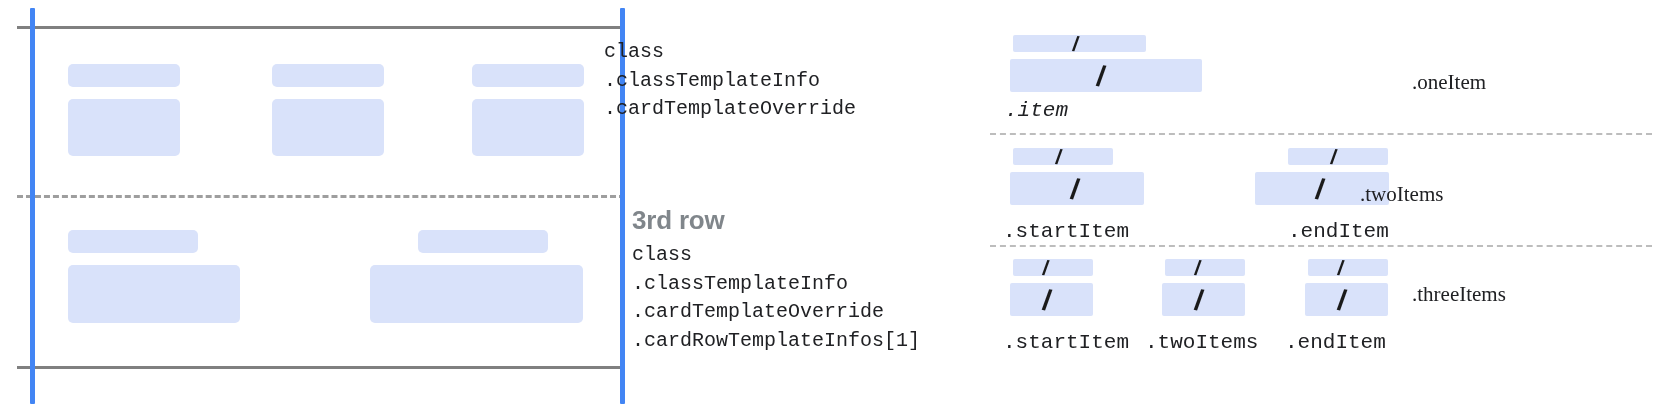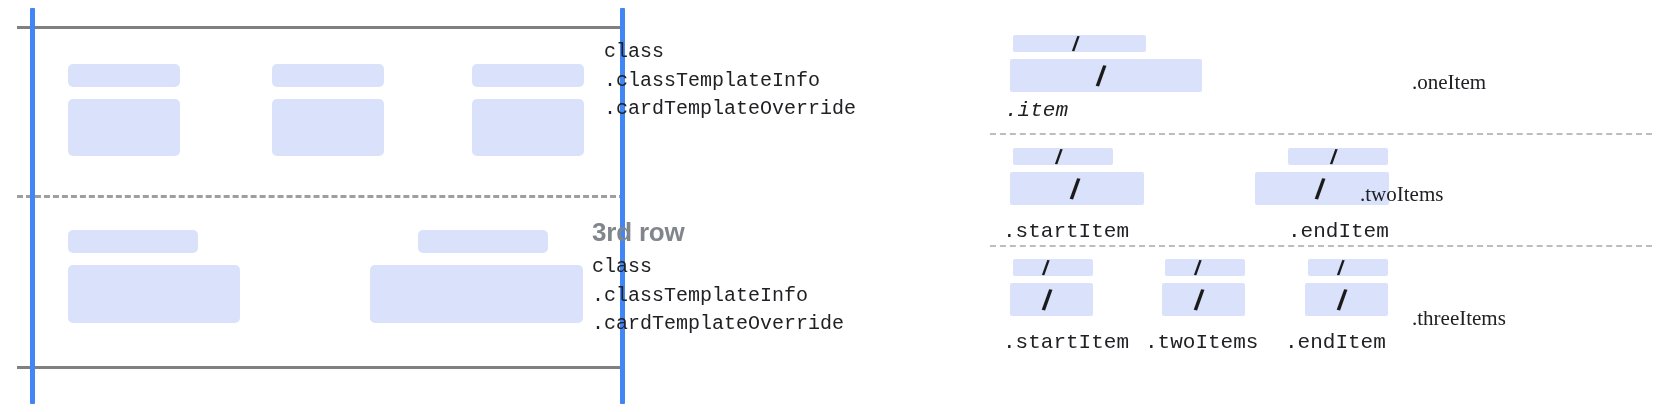--- a/index.html
+++ b/index.html
@@ -146,25 +146,26 @@
       <div class="ph" style="left:370px;top:265px;width:213px;height:58px;"></div>
     </div>
   </div>
 
   <div class="annot" style="left:604px;top:32px;">
     <div class="annot-code" style="margin-top:6px;">class</div>
     <div class="annot-code">.classTemplateInfo</div>
     <div class="annot-code">.cardTemplateOverride</div>
   </div>
 
-  <div class="annot" style="left:592px;top:205px;margin-top:12px;">
+  <div class="annot" style="left:632px;top:205px;">
     <div class="annot-title">3rd row</div>
     <div class="annot-code" style="margin-top:6px;">class</div>
     <div class="annot-code">.classTemplateInfo</div>
     <div class="annot-code">.cardTemplateOverride</div>
+    <div class="annot-code">.cardRowTemplateInfos[1]</div>
   </div>
 
   <div class="rpanel" style="left:0;top:0;width:1676px;height:412px;">
 
     <div>
       <div class="r-bar-small" style="left:1013px;top:35px;width:133px;height:17px;"></div>
       <div class="slash" style="left:1073px;top:33px;font-size:21px;">/</div>
 
       <div class="r-bar-big" style="left:1010px;top:59px;width:192px;height:33px;"></div>
       <div class="slash" style="left:1097px;top:62px;font-size:29px;">/</div>
@@ -218,17 +219,17 @@
       <div class="r-label" style="left:1145px;top:331px;">.twoItems</div>
 
       <div class="r-bar-small" style="left:1308px;top:259px;width:80px;height:17px;"></div>
       <div class="slash" style="left:1338px;top:257px;font-size:21px;">/</div>
 
       <div class="r-bar-big" style="left:1305px;top:283px;width:83px;height:33px;"></div>
       <div class="slash" style="left:1338px;top:286px;font-size:29px;">/</div>
 
       <div class="r-label" style="left:1285px;top:331px;">.endItem</div>
 
-      <div class="r-rowname" style="left:1412px;top:306px;">.threeItems</div>
+      <div class="r-rowname" style="left:1412px;top:282px;">.threeItems</div>
     </div>
 
   </div>
 </div>
 
 </body></html>

